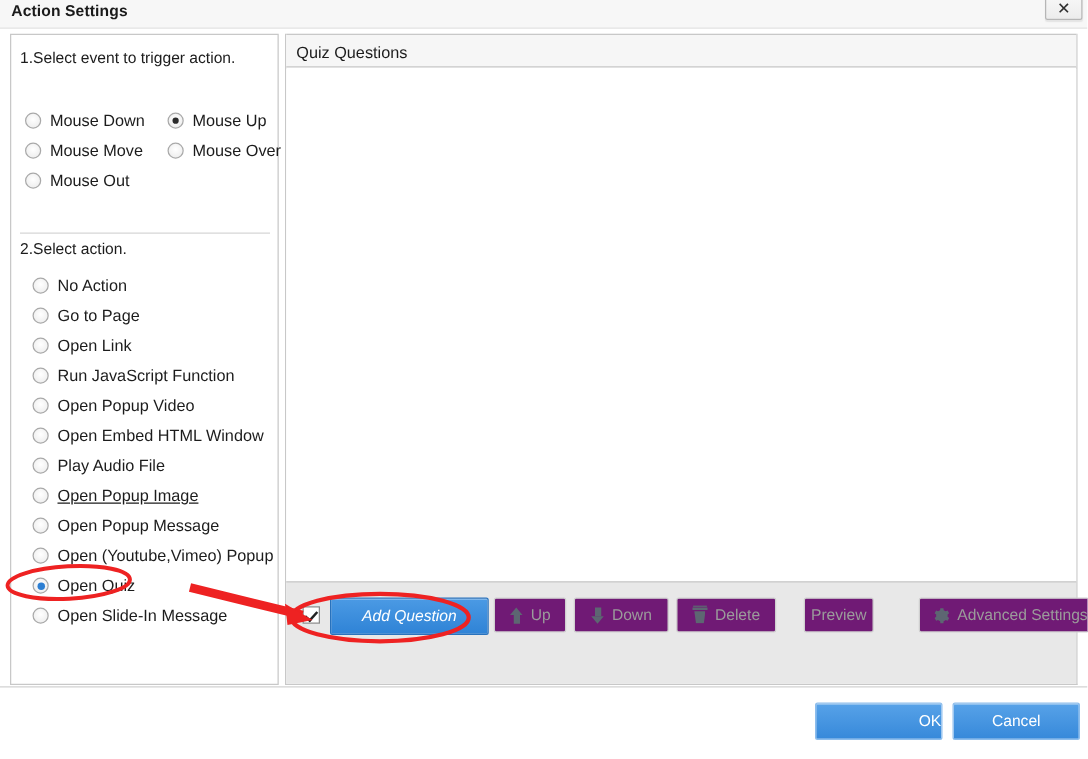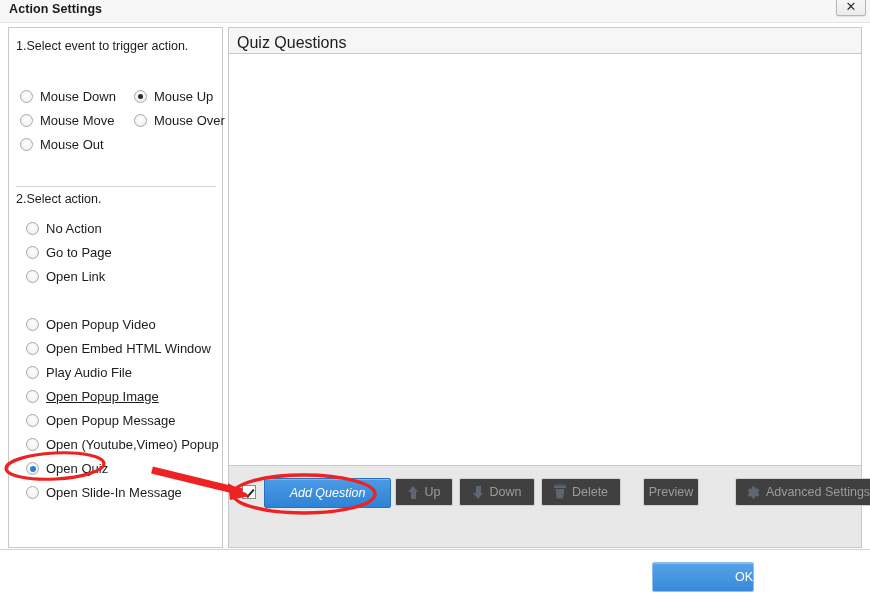--- a/index.html
+++ b/index.html
@@ -103,21 +103,21 @@
   }
   .quiz-header {
     position: absolute; left: 0; top: 0; width: 100%; height: 27px;
     background: #f6f6f6;
     border-top: 1px solid #c8c8c8;
     border-bottom: 1px solid #c8c8c8;
     box-sizing: border-box;
   }
   .quiz-header-label {
     position: absolute; left: 8px; top: 6px;
-    font-size: 16px; color: #1c1c1c;
+    font-size: 13px; color: #1c1c1c;
   }
   .quiz-list {
     position: absolute; left: 0; top: 28px;
     width: 100%; height: 410px;
     background: #ffffff;
   }
 
   
   .toolbar {
     position: absolute; left: 0; top: 438px;
@@ -148,21 +148,21 @@
     border: 1px solid #2872bd;
     border-radius: 2px;
     color: #ffffff; font-size: 12.5px;
     display: flex; align-items: center; justify-content: center;
     cursor: pointer;
     box-shadow: inset 0 1px 0 rgba(255,255,255,0.30);
     font-style: italic;
   }
   .btn-flat {
     position: absolute; top: 12px; height: 28px;
-    background: #404040;
+    background: #701a75;
     border: 1px solid #cfcfcf;
     border-radius: 2px;
     color: #9b9b9b; font-size: 12.5px;
     display: flex; align-items: center; justify-content: center;
     gap: 6px;
     cursor: default;
     box-sizing: border-box;
   }
   #btn-up   { left: 166px; width: 58px; }
   #btn-down { left: 230px; width: 76px; }
@@ -277,20 +277,24 @@
       <span class="radio"></span>
       <span>No Action</span>
     </div>
     <div class="radio-row" style="left:17px; top:217px;">
       <span class="radio"></span>
       <span>Go to Page</span>
     </div>
     <div class="radio-row" style="left:17px; top:241px;">
       <span class="radio"></span>
       <span>Open Link</span>
+    </div>
+    <div class="radio-row" style="left:17px; top:265px;">
+      <span class="radio"></span>
+      <span>Run JavaScript Function</span>
     </div>
     <div class="radio-row" style="left:17px; top:289px;">
       <span class="radio"></span>
       <span>Open Popup Video</span>
     </div>
     <div class="radio-row" style="left:17px; top:313px;">
       <span class="radio"></span>
       <span>Open Embed HTML Window</span>
     </div>
     <div class="radio-row" style="left:17px; top:337px;">
@@ -361,20 +365,23 @@
         </span>
         <span>Advanced Settings</span>
       </div>
     </div>
   </div>
 
   <div class="footer">
     <div class="btn-dialog" id="btn-ok">
       <span>OK</span>
     </div>
+    <div class="btn-dialog" id="btn-cancel">
+      <span>Cancel</span>
+    </div>
   </div>
 
   <svg class="annot" id="annot-svg">
     <ellipse cx="55" cy="466" rx="49" ry="13" fill="none" stroke="#ee2222" stroke-width="3.2" transform="rotate(-3 55 466)"></ellipse>
     <ellipse cx="304" cy="494" rx="71" ry="19" fill="none" stroke="#ee2222" stroke-width="3.4"></ellipse>
     <g>
       <line x1="152" y1="470" x2="242" y2="492" stroke="#ee2222" stroke-width="7" stroke-linecap="butt"></line>
       <polygon points="250,496 228,483 230,500" fill="#ee2222"></polygon>
     </g>
   </svg>

